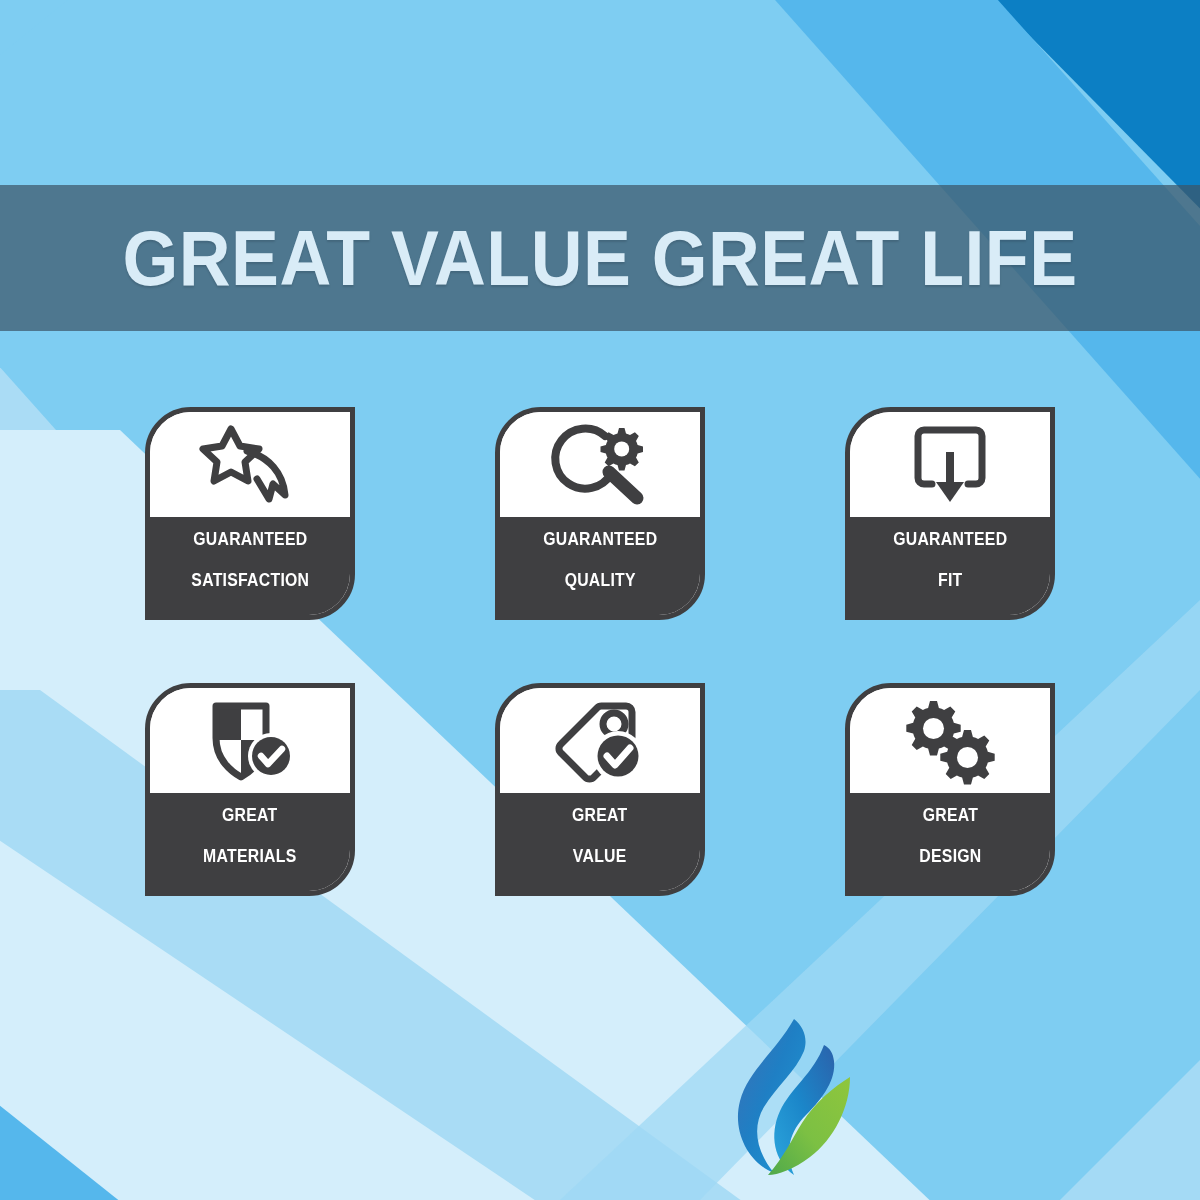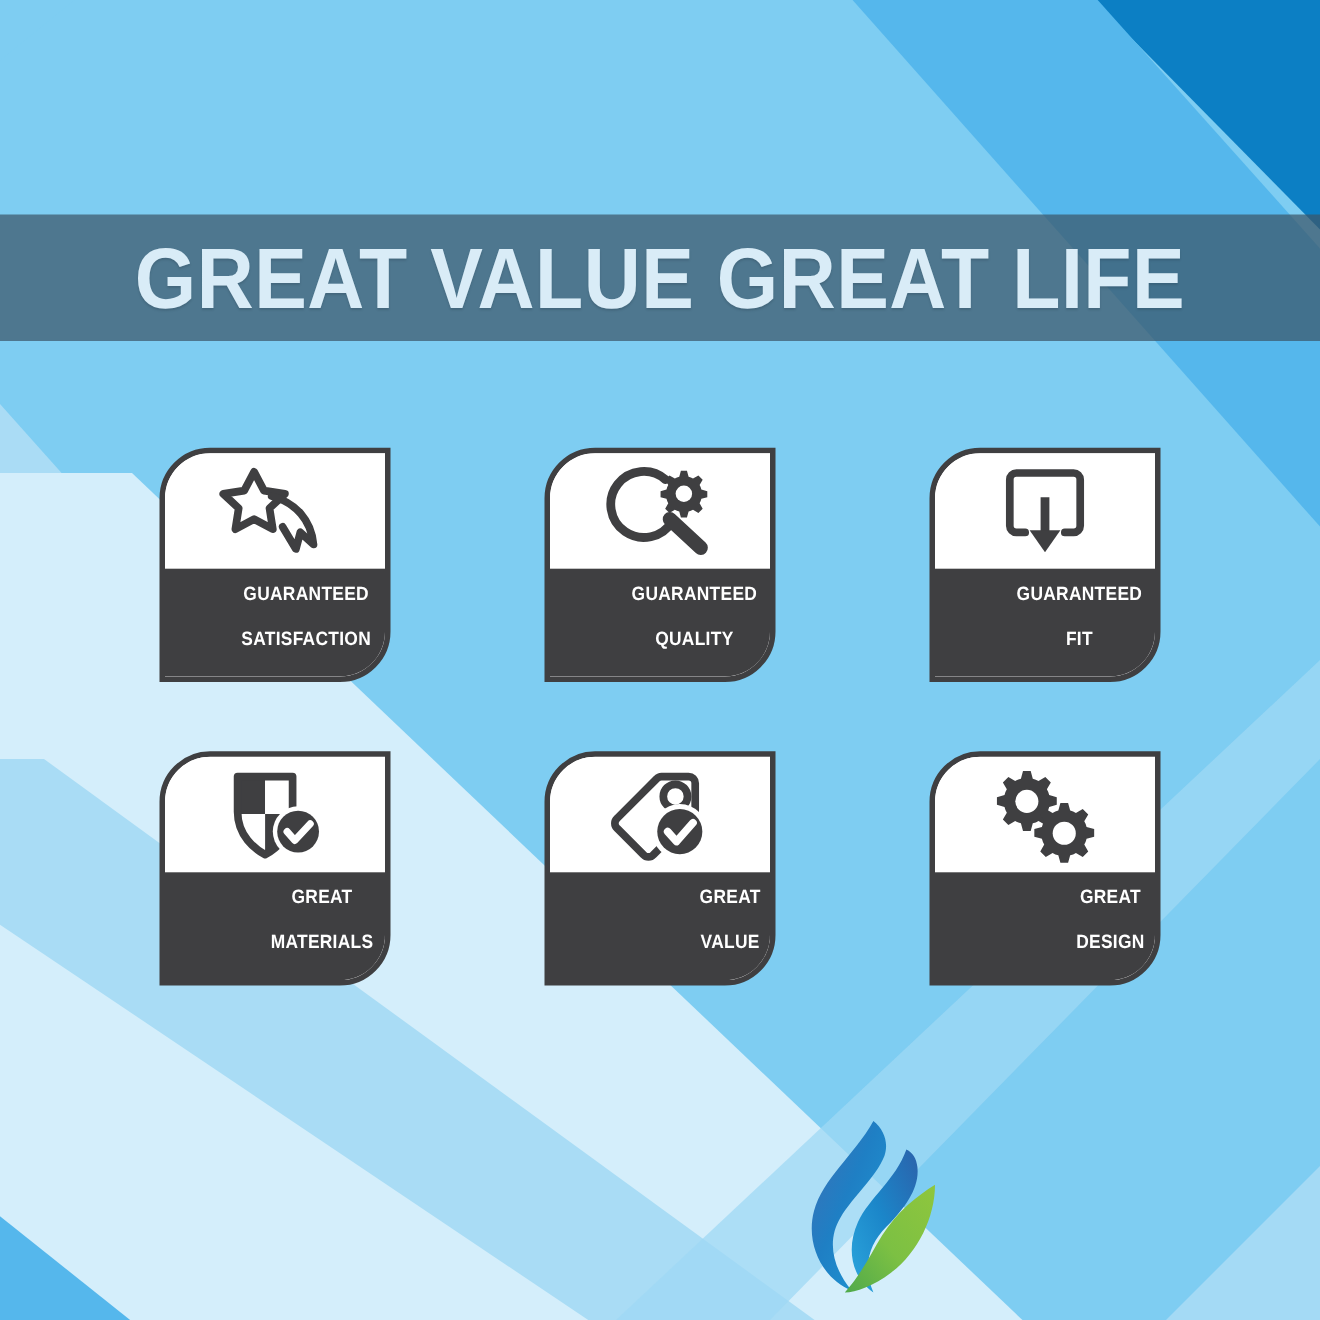--- a/index.html
+++ b/index.html
@@ -11,22 +11,22 @@
     overflow: hidden;
     position: relative;
   }
 
   
   #bg { position:absolute; inset:0; width:1200px; height:1200px; }
 
   
   .banner {
     position: absolute;
-    left: 0; top: 195px;
-    width: 1200px; height: 115px;
+    left: 0; top: 185px;
+    width: 1200px; height: 146px;
     background: rgba(60, 86, 104, 0.72);
     display: flex; align-items: center; justify-content: center;
     overflow: hidden;
   }
   .banner-title {
     color: #d9ecf7;
     font-size: 78px;
     font-weight: 700;
     letter-spacing: 0.5px;
     white-space: nowrap;
@@ -58,21 +58,21 @@
     height: 105px;
     background: #ffffff;
     display: flex; align-items: center; justify-content: center;
     flex: none;
   }
   .badge-icon svg { display:block; }
   .badge-label {
     flex: 1;
     background: #3f3f41;
     color: #ffffff;
-    display: flex; align-items: center; justify-content: flex-end;
+    display: flex; align-items: center; justify-content: center;
     text-align: center;
     font-size: 17.5px;
     font-weight: 700;
     line-height: 1.18;
     letter-spacing: 0.3px;
     padding: 0 6px 12px;
     transform-origin: center;
   }
   .badge-label span { transform: scaleX(0.95); display:block; }
 

